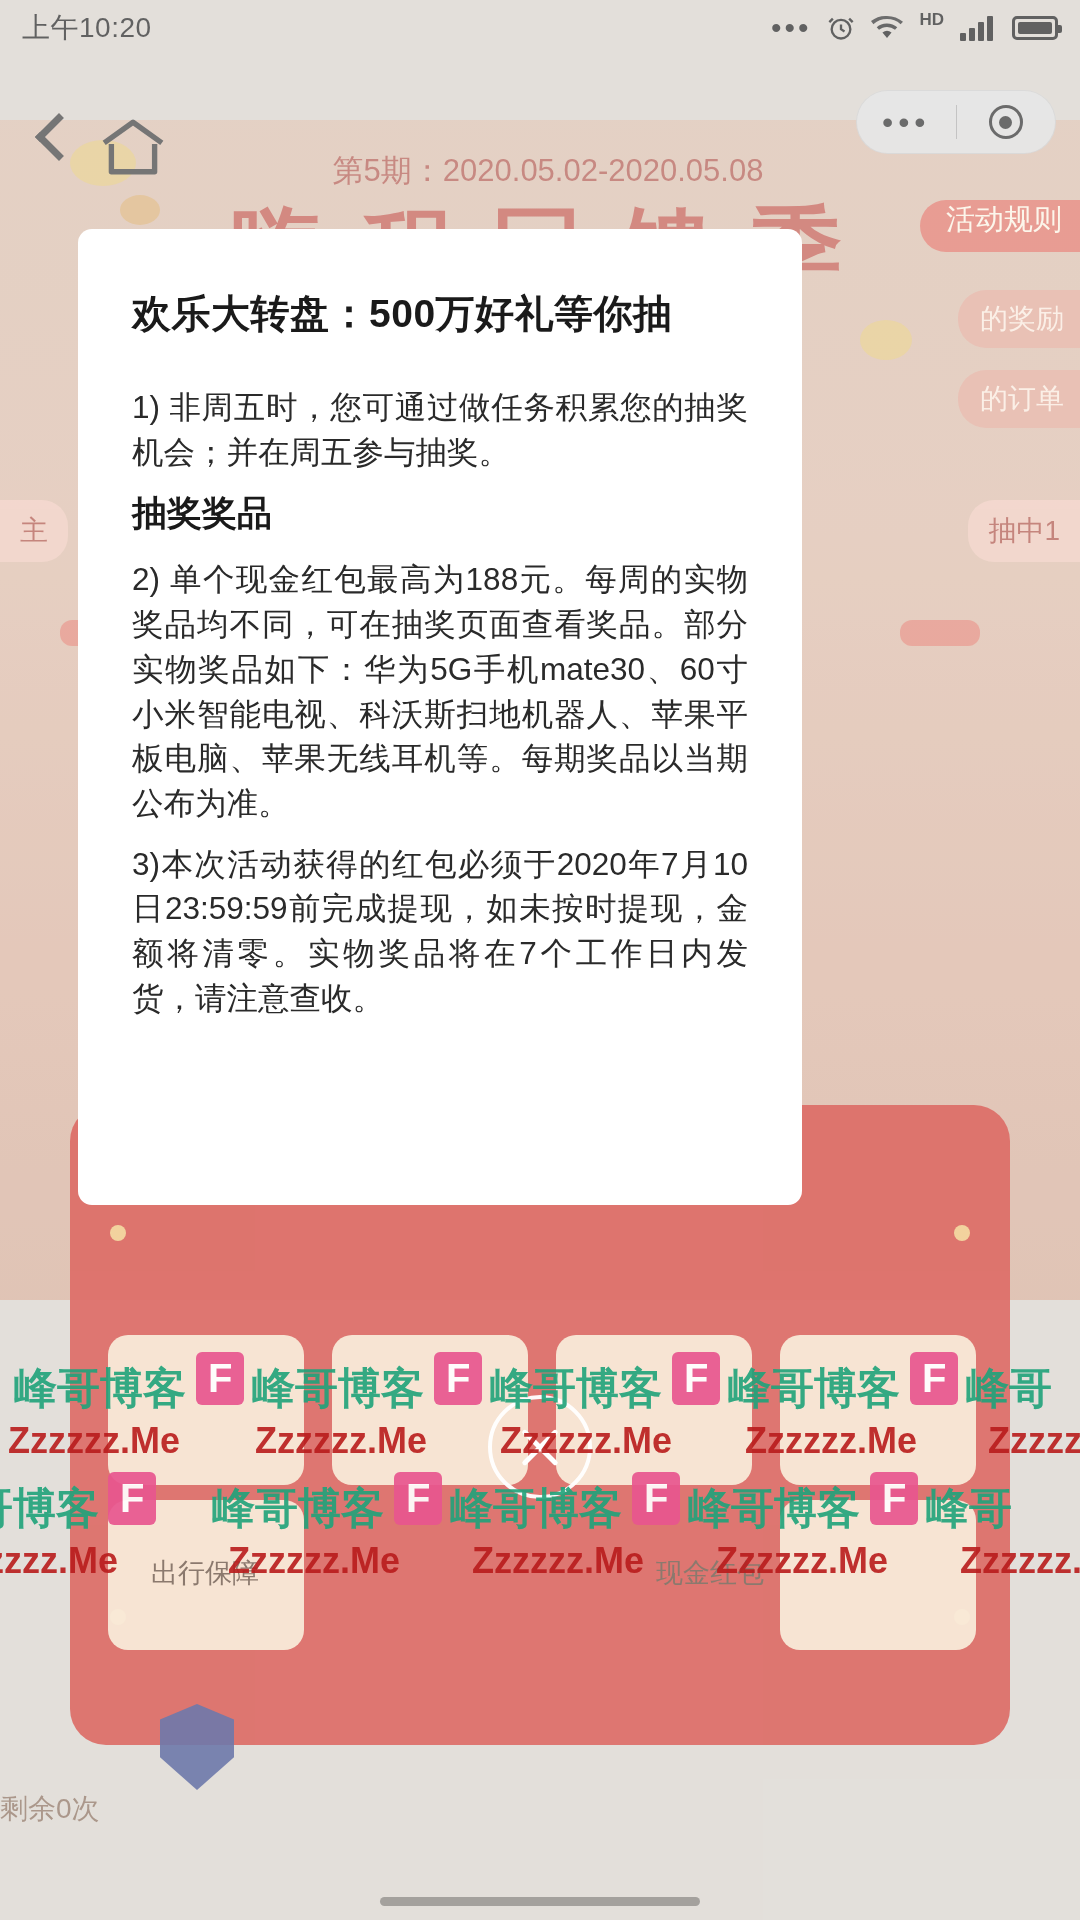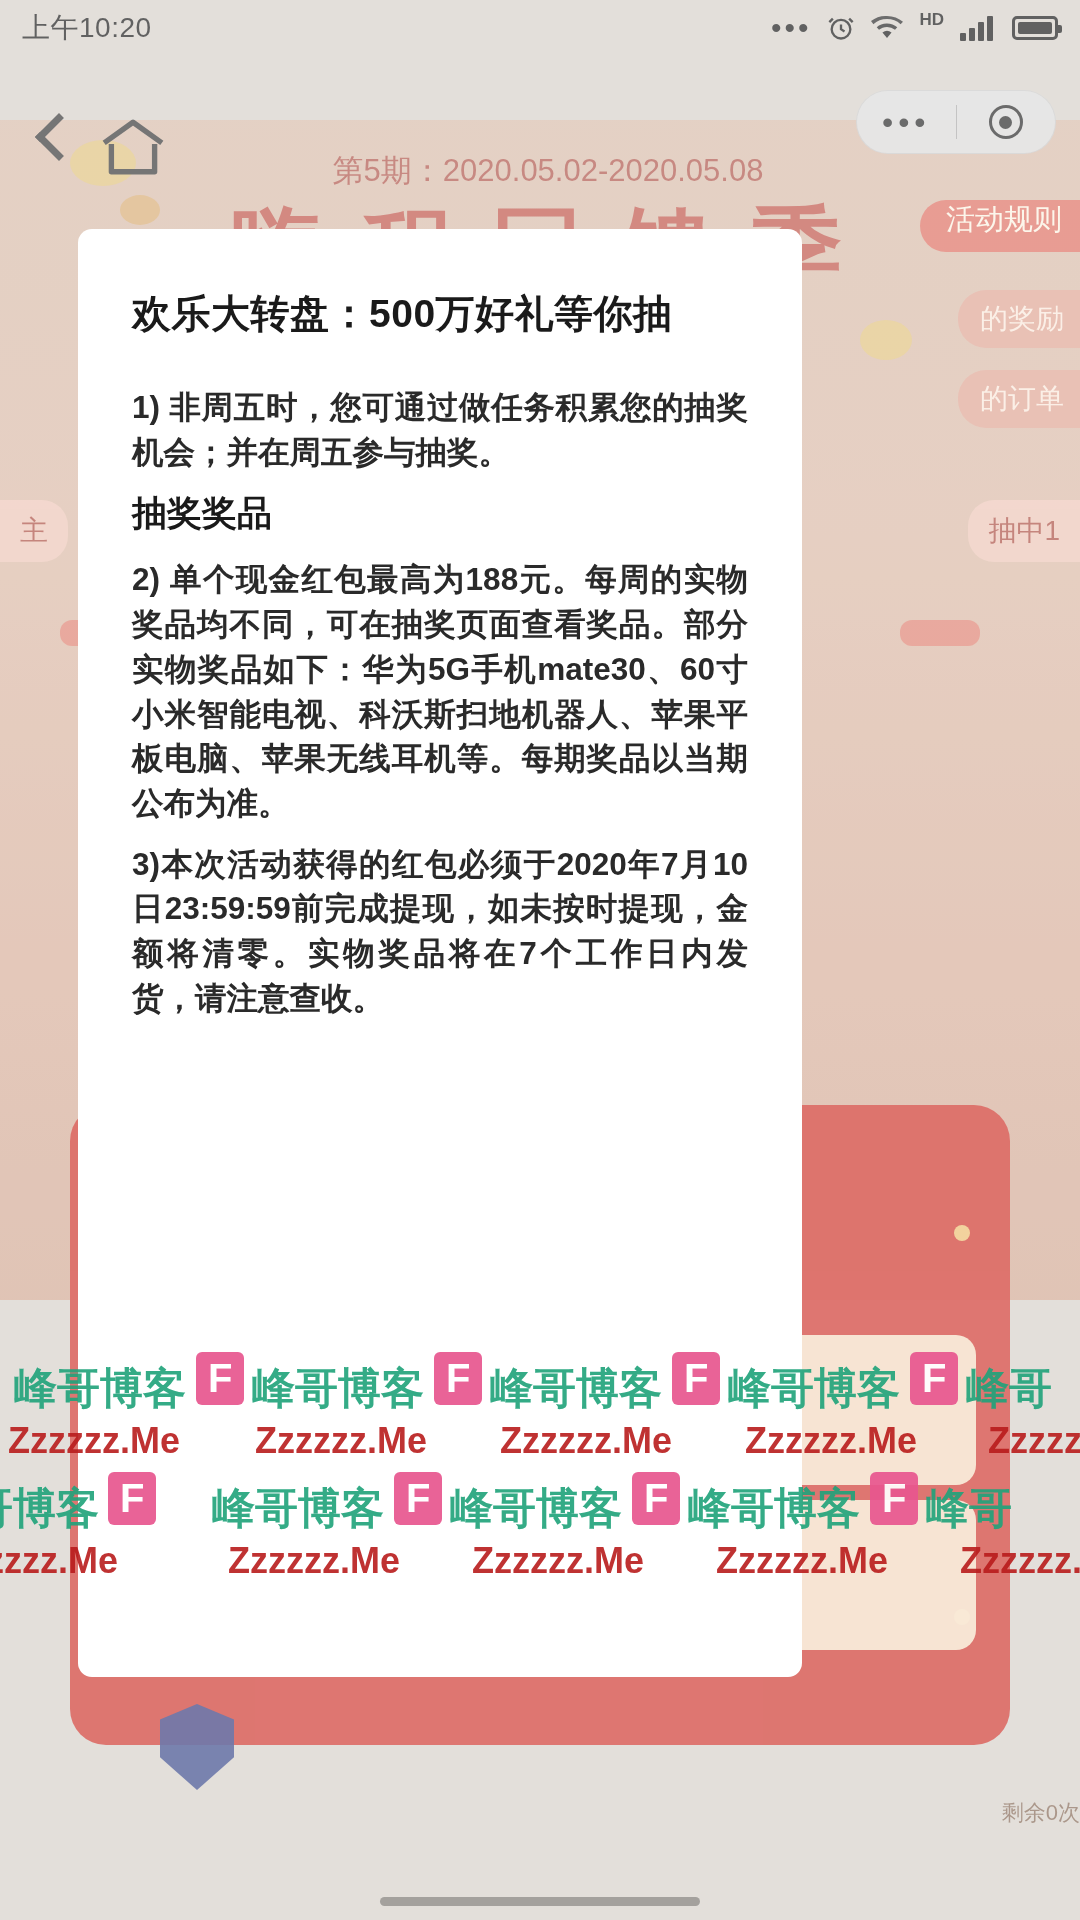--- a/index.html
+++ b/index.html
@@ -102,22 +102,22 @@
   .bg-prize-label {
     position: absolute;
     width: 230px;
     text-align: center;
     font-size: 27px;
     color: #5a4030;
   }
   .bg-remain {
     position: absolute;
     left: 0; right: 0; bottom: 92px;
-    text-align: right;
-    font-size: 22px;
+    text-align: left;
+    font-size: 28px;
     color: #7a5a46;
     opacity: .85;
   }
   .bg-shield {
     position: absolute;
     left: 160px; bottom: 130px;
     width: 74px; height: 86px;
     background: #2f3f86;
     clip-path: polygon(50% 0, 100% 18%, 100% 62%, 50% 100%, 0 62%, 0 18%);
     opacity: .9;
@@ -188,21 +188,21 @@
   #dim {
     position: absolute; inset: 0;
     background: rgba(255,255,255,.30);
     z-index: 40;
   }
 
   
   #modal {
     position: absolute;
     left: 78px; top: 229px;
-    width: 724px; height: 1448px;
+    width: 724px; height: 976px;
     background: #ffffff;
     border-radius: 14px;
     z-index: 50;
     padding: 58px 54px 4px 54px;
     overflow: hidden;
   }
   #modal .m-title {
     font-size: 39px; font-weight: bold; color: #1a1a1a;
     margin-bottom: 44px;
     letter-spacing: .5px;
@@ -210,21 +210,20 @@
   #modal h3 {
     font-size: 35px; font-weight: bold; color: #1a1a1a;
     margin: 34px 0 20px 0;
   }
   #modal h3:first-of-type { margin-top: 0; }
   #modal p {
     font-size: 31.5px; line-height: 1.42;
     color: #2a2a2a;
     margin-bottom: 16px;
     text-align: justify;
-    font-weight: bold;
   }
 
   
   #close-btn {
     position: absolute;
     left: 50%; transform: translateX(-50%);
     top: 1395px;
     width: 104px; height: 104px;
     border: 4px solid rgba(255,255,255,.95);
     border-radius: 50%;

